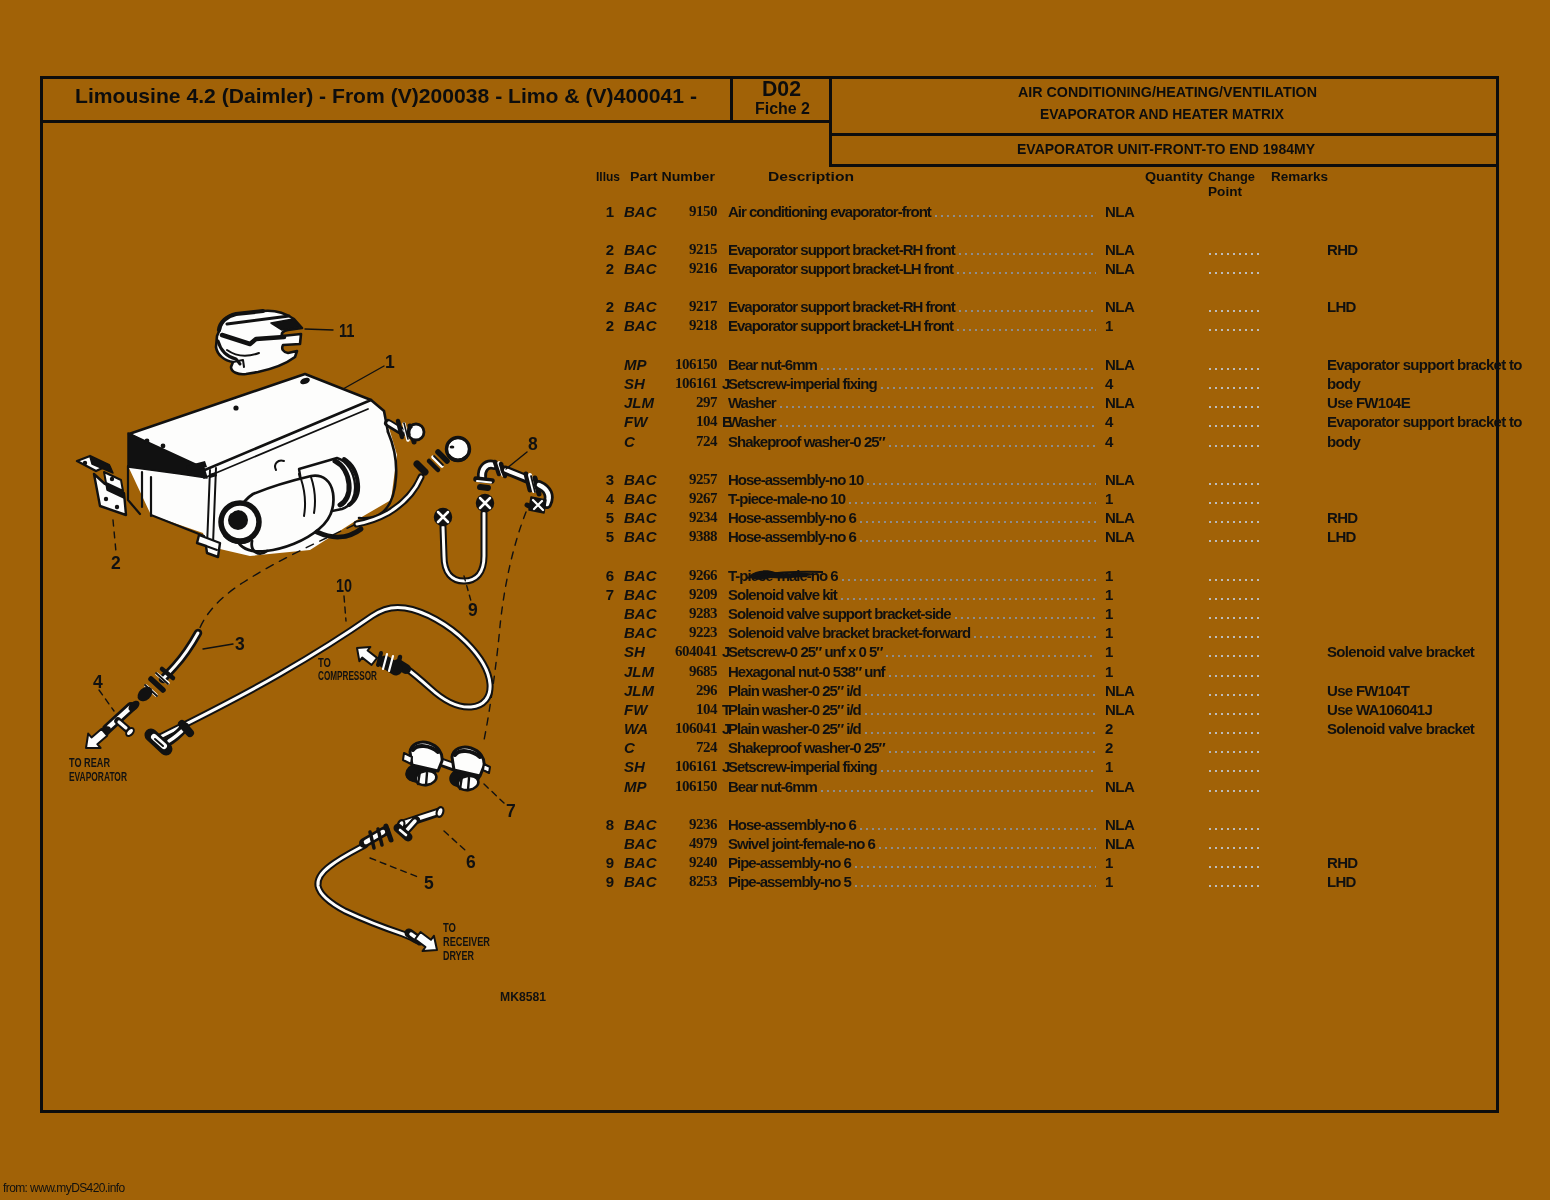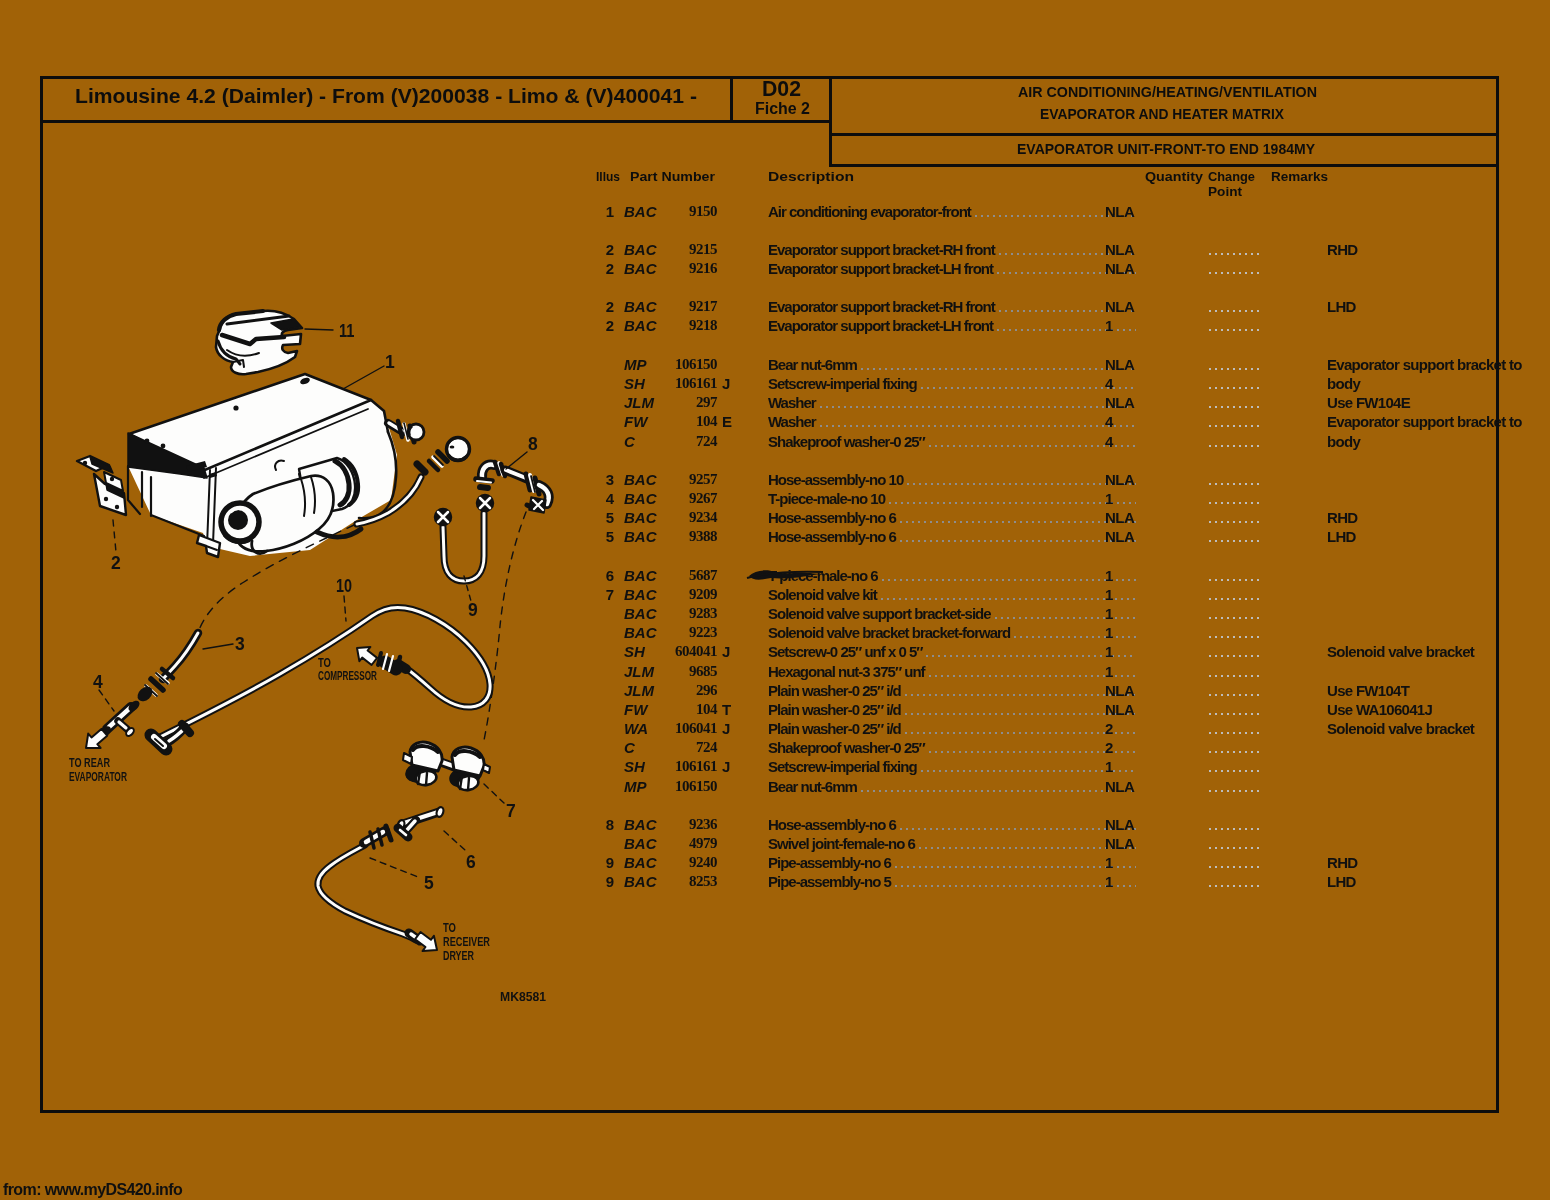--- a/index.html
+++ b/index.html
@@ -6,21 +6,21 @@
 #pgborder{position:absolute;left:40px;top:76px;width:1453px;height:1031px;border:3px solid #0d0d0d;}
 #titlebox{position:absolute;left:40px;top:76px;width:690px;height:44px;border-right:3px solid #0d0d0d;border-bottom:3px solid #0d0d0d;}
 #fichebox{position:absolute;left:730px;top:76px;width:99px;height:44px;border-right:3px solid #0d0d0d;border-bottom:3px solid #0d0d0d;}
 #hdrbox1{position:absolute;left:829px;top:76px;width:664px;height:57px;border-left:3px solid #0d0d0d;border-bottom:3px solid #0d0d0d;}
 #hdrbox2{position:absolute;left:829px;top:133px;width:664px;height:31px;border-left:3px solid #0d0d0d;border-bottom:3px solid #0d0d0d;}
 .row{position:absolute;left:0;width:1550px;height:19px;line-height:19px;font-size:15px;font-weight:bold;letter-spacing:-1.0px;white-space:pre;}
 .il{position:absolute;left:585px;width:28px;text-align:right;}
 .pf{position:absolute;left:624px;letter-spacing:0px;font-style:italic;}
 .pn{position:absolute;left:635px;width:82px;text-align:right;letter-spacing:-0.5px;font-family:Liberation Serif, serif;}
 .sx{position:absolute;left:722px;}
-.dl{position:absolute;left:768px;width:370px;display:flex;align-items:baseline;}
+.dl{position:absolute;left:728px;width:370px;display:flex;align-items:baseline;}
 .dt{flex:0 0 auto;}
 .dots{flex:1 1 auto;height:15px;margin-left:4px;margin-right:2px;background-image:radial-gradient(circle at 1.1px 1.1px,#8d8d8d 1.05px,rgba(255,255,255,0) 1.35px);background-size:6px 2.4px;background-repeat:repeat-x;background-position:left bottom;}
 .qt{position:absolute;left:1105px;letter-spacing:-0.5px;text-align:center;}
 .cd{position:absolute;left:1209px;width:54px;height:15px;background-image:radial-gradient(circle at 1px 1px,#bdbdbd 0.95px,rgba(255,255,255,0) 1.25px);background-size:6px 2.2px;background-repeat:repeat-x;background-position:left bottom;}
 .rm{position:absolute;left:1327px;letter-spacing:-0.7px;}
 </style></head>
 <body>
 
 <div id="page">
 
@@ -70,26 +70,26 @@
 <div class="row" style="top:316px"><span class="il">2</span><span class="pf">BAC</span><span class="pn">9218</span><span class="dl"><span class="dt">Evaporator support bracket-LH front</span><span class="dots"></span></span><span class="qt">1</span><span class="cd"></span></div>
 <div class="row" style="top:355px"><span class="pf">MP</span><span class="pn">106150</span><span class="dl"><span class="dt">Bear nut-6mm</span><span class="dots"></span></span><span class="qt">NLA</span><span class="cd"></span><span class="rm">Evaporator support bracket to</span></div>
 <div class="row" style="top:374px"><span class="pf">SH</span><span class="pn">106161</span><span class="sx">J</span><span class="dl"><span class="dt">Setscrew-imperial fixing</span><span class="dots"></span></span><span class="qt">4</span><span class="cd"></span><span class="rm">body</span></div>
 <div class="row" style="top:393px"><span class="pf">JLM</span><span class="pn">297</span><span class="dl"><span class="dt">Washer</span><span class="dots"></span></span><span class="qt">NLA</span><span class="cd"></span><span class="rm">Use FW104E</span></div>
 <div class="row" style="top:412px"><span class="pf">FW</span><span class="pn">104</span><span class="sx">E</span><span class="dl"><span class="dt">Washer</span><span class="dots"></span></span><span class="qt">4</span><span class="cd"></span><span class="rm">Evaporator support bracket to</span></div>
 <div class="row" style="top:432px"><span class="pf">C</span><span class="pn">724</span><span class="dl"><span class="dt">Shakeproof washer-0 25″</span><span class="dots"></span></span><span class="qt">4</span><span class="cd"></span><span class="rm">body</span></div>
 <div class="row" style="top:470px"><span class="il">3</span><span class="pf">BAC</span><span class="pn">9257</span><span class="dl"><span class="dt">Hose-assembly-no 10</span><span class="dots"></span></span><span class="qt">NLA</span><span class="cd"></span></div>
 <div class="row" style="top:489px"><span class="il">4</span><span class="pf">BAC</span><span class="pn">9267</span><span class="dl"><span class="dt">T-piece-male-no 10</span><span class="dots"></span></span><span class="qt">1</span><span class="cd"></span></div>
 <div class="row" style="top:508px"><span class="il">5</span><span class="pf">BAC</span><span class="pn">9234</span><span class="dl"><span class="dt">Hose-assembly-no 6</span><span class="dots"></span></span><span class="qt">NLA</span><span class="cd"></span><span class="rm">RHD</span></div>
 <div class="row" style="top:527px"><span class="il">5</span><span class="pf">BAC</span><span class="pn">9388</span><span class="dl"><span class="dt">Hose-assembly-no 6</span><span class="dots"></span></span><span class="qt">NLA</span><span class="cd"></span><span class="rm">LHD</span></div>
-<div class="row" style="top:566px"><span class="il">6</span><span class="pf">BAC</span><span class="pn">5687</span><span class="dl"><span class="dt">T-piece-male-no 6</span><span class="dots"></span></span><span class="qt">1</span><span class="cd"></span></div>
+<div class="row" style="top:566px"><span class="il">6</span><span class="pf">BAC</span><span class="pn">9266</span><span class="dl"><span class="dt">T-piece-male-no 6</span><span class="dots"></span></span><span class="qt">1</span><span class="cd"></span></div>
 <div class="row" style="top:585px"><span class="il">7</span><span class="pf">BAC</span><span class="pn">9209</span><span class="dl"><span class="dt">Solenoid valve kit</span><span class="dots"></span></span><span class="qt">1</span><span class="cd"></span></div>
 <div class="row" style="top:604px"><span class="pf">BAC</span><span class="pn">9283</span><span class="dl"><span class="dt">Solenoid valve support bracket-side</span><span class="dots"></span></span><span class="qt">1</span><span class="cd"></span></div>
 <div class="row" style="top:623px"><span class="pf">BAC</span><span class="pn">9223</span><span class="dl"><span class="dt">Solenoid valve bracket bracket-forward</span><span class="dots"></span></span><span class="qt">1</span><span class="cd"></span></div>
 <div class="row" style="top:642px"><span class="pf">SH</span><span class="pn">604041</span><span class="sx">J</span><span class="dl"><span class="dt">Setscrew-0 25″ unf x 0 5″</span><span class="dots"></span></span><span class="qt">1</span><span class="cd"></span><span class="rm">Solenoid valve bracket</span></div>
-<div class="row" style="top:662px"><span class="pf">JLM</span><span class="pn">9685</span><span class="dl"><span class="dt">Hexagonal nut-3 375″ unf</span><span class="dots"></span></span><span class="qt">1</span><span class="cd"></span></div>
+<div class="row" style="top:662px"><span class="pf">JLM</span><span class="pn">9685</span><span class="dl"><span class="dt">Hexagonal nut-0 538″ unf</span><span class="dots"></span></span><span class="qt">1</span><span class="cd"></span></div>
 <div class="row" style="top:681px"><span class="pf">JLM</span><span class="pn">296</span><span class="dl"><span class="dt">Plain washer-0 25″ i/d</span><span class="dots"></span></span><span class="qt">NLA</span><span class="cd"></span><span class="rm">Use FW104T</span></div>
 <div class="row" style="top:700px"><span class="pf">FW</span><span class="pn">104</span><span class="sx">T</span><span class="dl"><span class="dt">Plain washer-0 25″ i/d</span><span class="dots"></span></span><span class="qt">NLA</span><span class="cd"></span><span class="rm">Use WA106041J</span></div>
 <div class="row" style="top:719px"><span class="pf">WA</span><span class="pn">106041</span><span class="sx">J</span><span class="dl"><span class="dt">Plain washer-0 25″ i/d</span><span class="dots"></span></span><span class="qt">2</span><span class="cd"></span><span class="rm">Solenoid valve bracket</span></div>
 <div class="row" style="top:738px"><span class="pf">C</span><span class="pn">724</span><span class="dl"><span class="dt">Shakeproof washer-0 25″</span><span class="dots"></span></span><span class="qt">2</span><span class="cd"></span></div>
 <div class="row" style="top:757px"><span class="pf">SH</span><span class="pn">106161</span><span class="sx">J</span><span class="dl"><span class="dt">Setscrew-imperial fixing</span><span class="dots"></span></span><span class="qt">1</span><span class="cd"></span></div>
 <div class="row" style="top:777px"><span class="pf">MP</span><span class="pn">106150</span><span class="dl"><span class="dt">Bear nut-6mm</span><span class="dots"></span></span><span class="qt">NLA</span><span class="cd"></span></div>
 <div class="row" style="top:815px"><span class="il">8</span><span class="pf">BAC</span><span class="pn">9236</span><span class="dl"><span class="dt">Hose-assembly-no 6</span><span class="dots"></span></span><span class="qt">NLA</span><span class="cd"></span></div>
 <div class="row" style="top:834px"><span class="pf">BAC</span><span class="pn">4979</span><span class="dl"><span class="dt">Swivel joint-female-no 6</span><span class="dots"></span></span><span class="qt">NLA</span><span class="cd"></span></div>
 <div class="row" style="top:853px"><span class="il">9</span><span class="pf">BAC</span><span class="pn">9240</span><span class="dl"><span class="dt">Pipe-assembly-no 6</span><span class="dots"></span></span><span class="qt">1</span><span class="cd"></span><span class="rm">RHD</span></div>
 <div class="row" style="top:872px"><span class="il">9</span><span class="pf">BAC</span><span class="pn">8253</span><span class="dl"><span class="dt">Pipe-assembly-no 5</span><span class="dots"></span></span><span class="qt">1</span><span class="cd"></span><span class="rm">LHD</span></div>
@@ -379,14 +379,14 @@
 <text x="443" y="960" textLength="31" lengthAdjust="spacingAndGlyphs">DRYER</text>
 </g>
 
 <path d="M370,858 L418,877" stroke="#111" stroke-width="1.4" stroke-dasharray="6 5"></path>
 
 <text x="424" y="889" font-size="17.5" font-weight="bold" fill="#111" stroke="none">5</text>
 
 <text x="500" y="1001" font-size="13.5" font-weight="bold" fill="#111" stroke="none" textLength="46" lengthAdjust="spacingAndGlyphs">MK8581</text>
 </svg>
 
-<div class="abs" style="left:3px;top:1181px;font-size:16px;font-weight:bold;letter-spacing:-0.6px">from: www.myDS420.info</div>
+<div class="abs" style="left:3px;top:1181px;font-size:12px;font-weight:normal;letter-spacing:-0.6px">from: www.myDS420.info</div>
 </div>
 
 </body></html>

